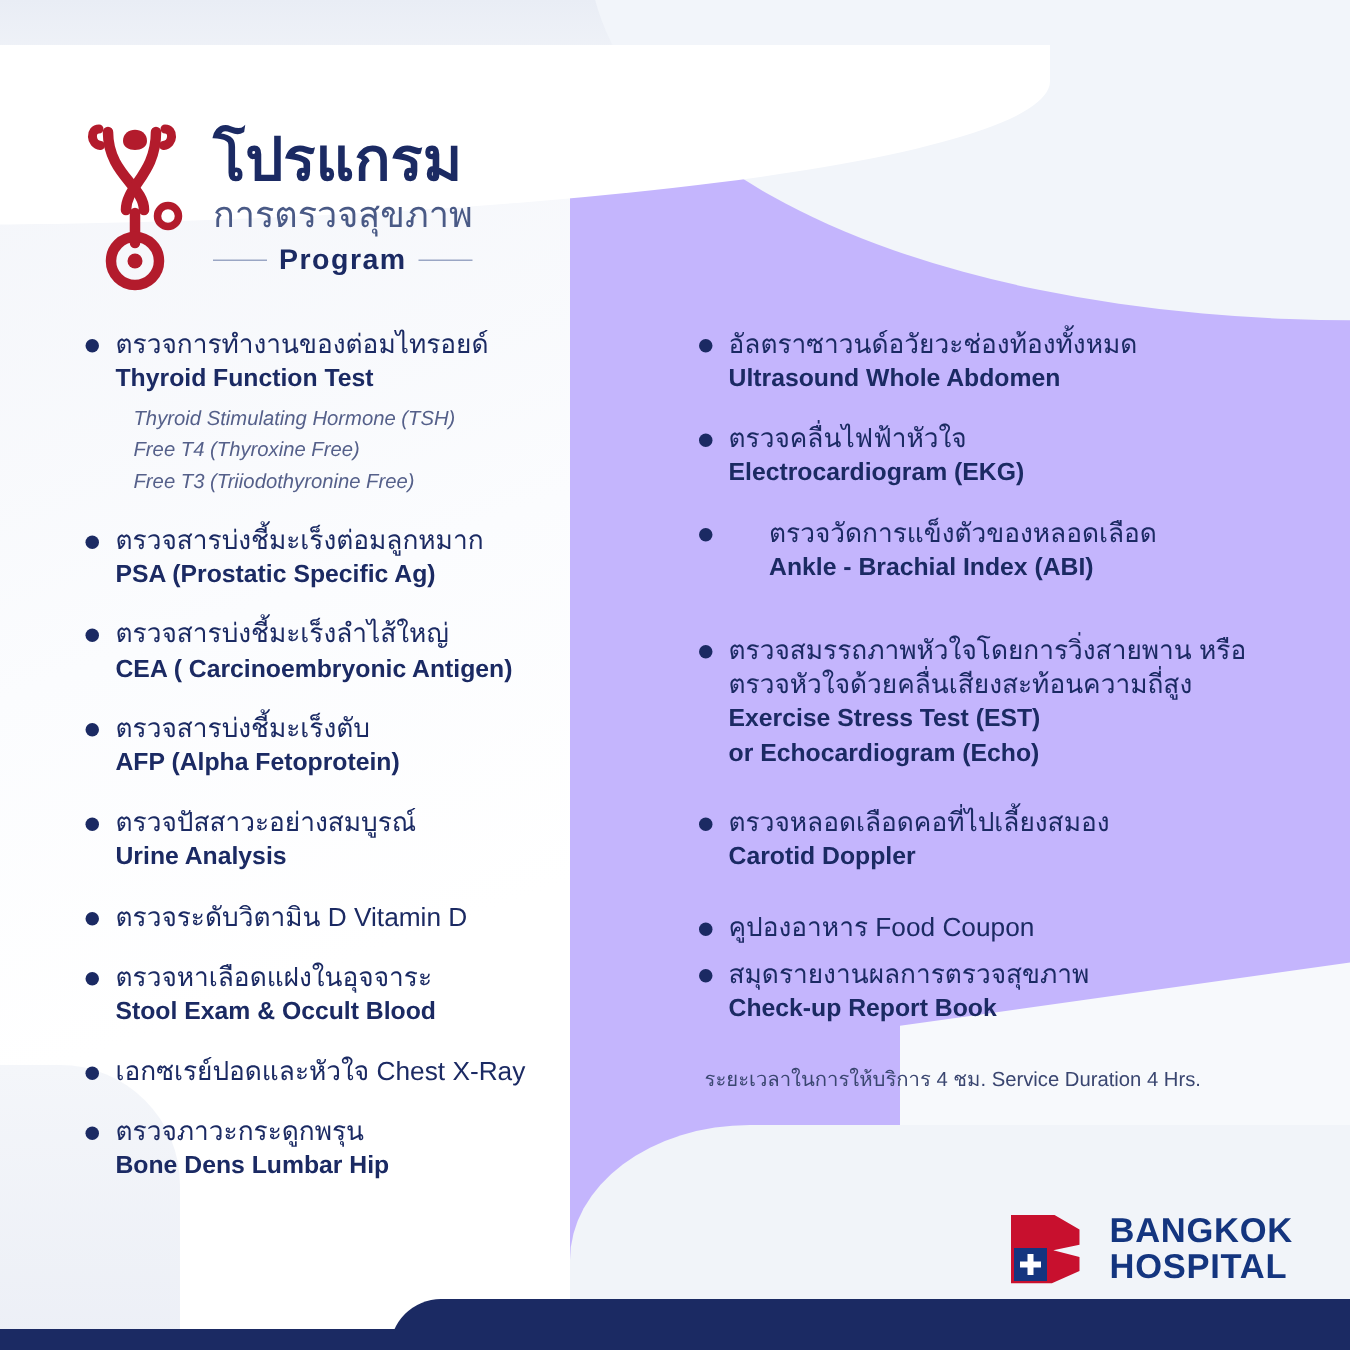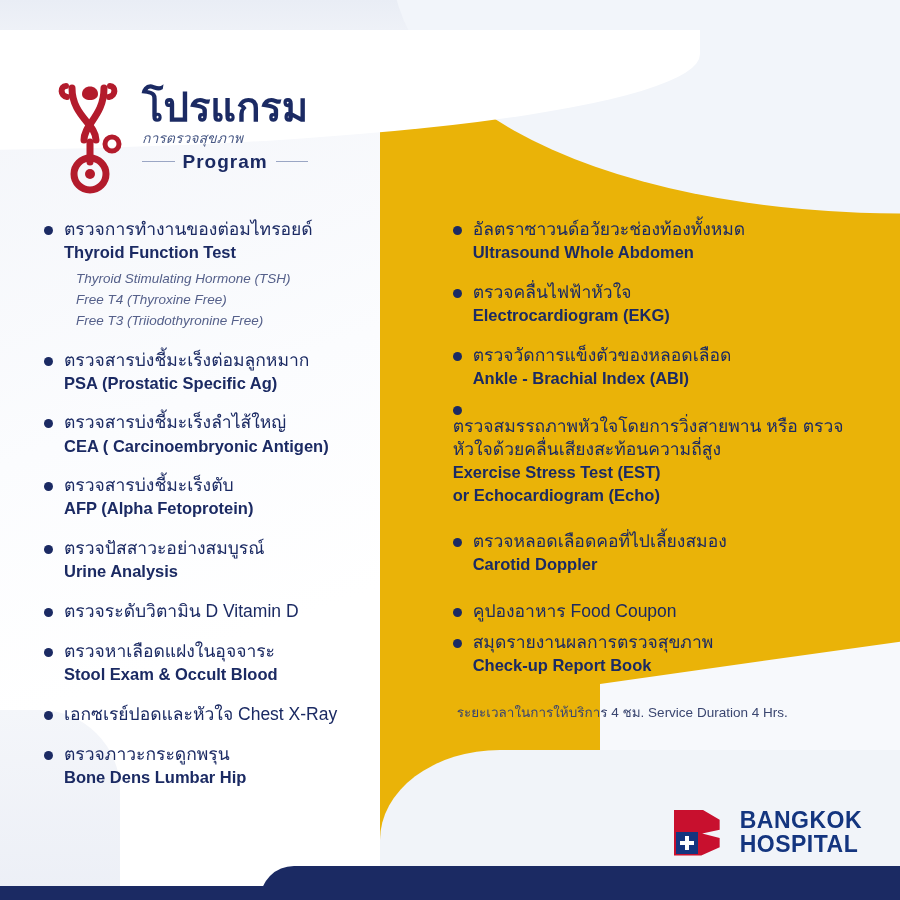--- a/index.html
+++ b/index.html
@@ -5,21 +5,21 @@
   * { box-sizing: border-box; margin: 0; padding: 0; }
   html, body {
     width: 900px; height: 900px;
     font-family: "Liberation Sans", sans-serif;
     background: #ffffff;
     overflow: hidden;
   }
   #page {
     position: relative;
     width: 900px; height: 900px;
-    background: #eab308;
+    background: #c4b5fd;
     overflow: hidden;
   }
 
   
   .bg-top-band {
     position: absolute; top: 0; left: 0; width: 900px; height: 62px;
     background: #eef1f7;
   }
   .bg-top-band::after {
     content: "";
@@ -79,33 +79,33 @@
   .steth {
     width: 76px; height: 112px; position: relative; flex: 0 0 auto;
     margin-right: 8px;
   }
   .title-block { padding-top: 4px; }
   .title-th {
     font-size: 40px; font-weight: bold; color: #1b2a63;
     line-height: 1.05; letter-spacing: 0px;
   }
   .subtitle-th {
-    font-size: 14px; color: #4a5a86; line-height: 1.2; margin-top: 2px; font-style: italic;
+    font-size: 24px; color: #4a5a86; line-height: 1.2; margin-top: 2px;
   }
   .prog-row {
     display: flex; align-items: center; gap: 8px; margin-top: 4px;
   }
   .prog-line { height: 1px; background: #9aa6c4; flex: 1 1 auto; }
   .prog-label {
     font-size: 19px; font-weight: bold; color: #1b2a63; letter-spacing: 1px;
   }
 
   
   .cols {
-    position: absolute; left: 44px; top: 218px; width: 800px;
+    position: absolute; left: 57px; top: 218px; width: 800px;
     display: flex; gap: 34px;
   }
   .col { width: 383px; }
   .col-right { width: 400px; }
 
   .item { display: flex; margin-bottom: 17px; }
   .bullet {
     width: 9px; height: 9px; border-radius: 50%;
     background: #1b2a63; flex: 0 0 auto; margin-top: 8px; margin-right: 11px;
   }
@@ -288,29 +288,29 @@
       </div>
 
       <div class="item" style="">
         <div class="bullet"></div>
         <div class="item-body">
           <div class="line-th">ตรวจคลื่นไฟฟ้าหัวใจ</div>
           <div class="line-en">Electrocardiogram (EKG)</div>
         </div>
       </div>
 
-      <div class="item" style="margin-bottom:8px;">
+      <div class="item" style="margin-bottom:32px;gap:27px;">
         <div class="bullet"></div>
         <div class="item-body">
           <div class="line-th">ตรวจวัดการแข็งตัวของหลอดเลือด</div>
           <div class="line-en">Ankle - Brachial Index (ABI)</div>
         </div>
       </div>
 
-      <div class="item" style="margin-bottom:24px;flex-direction:column;">
+      <div class="item" style="margin-bottom:24px;">
         <div class="bullet"></div>
         <div class="item-body">
           <div class="line-th">ตรวจสมรรถภาพหัวใจโดยการวิ่งสายพาน หรือ ตรวจหัวใจด้วยคลื่นเสียงสะท้อนความถี่สูง</div>
           <div class="line-en">Exercise Stress Test (EST)</div>
           <div class="line-en">or Echocardiogram (Echo)</div>
         </div>
       </div>
 
       <div class="item" style="margin-bottom:24px;">
         <div class="bullet"></div>

